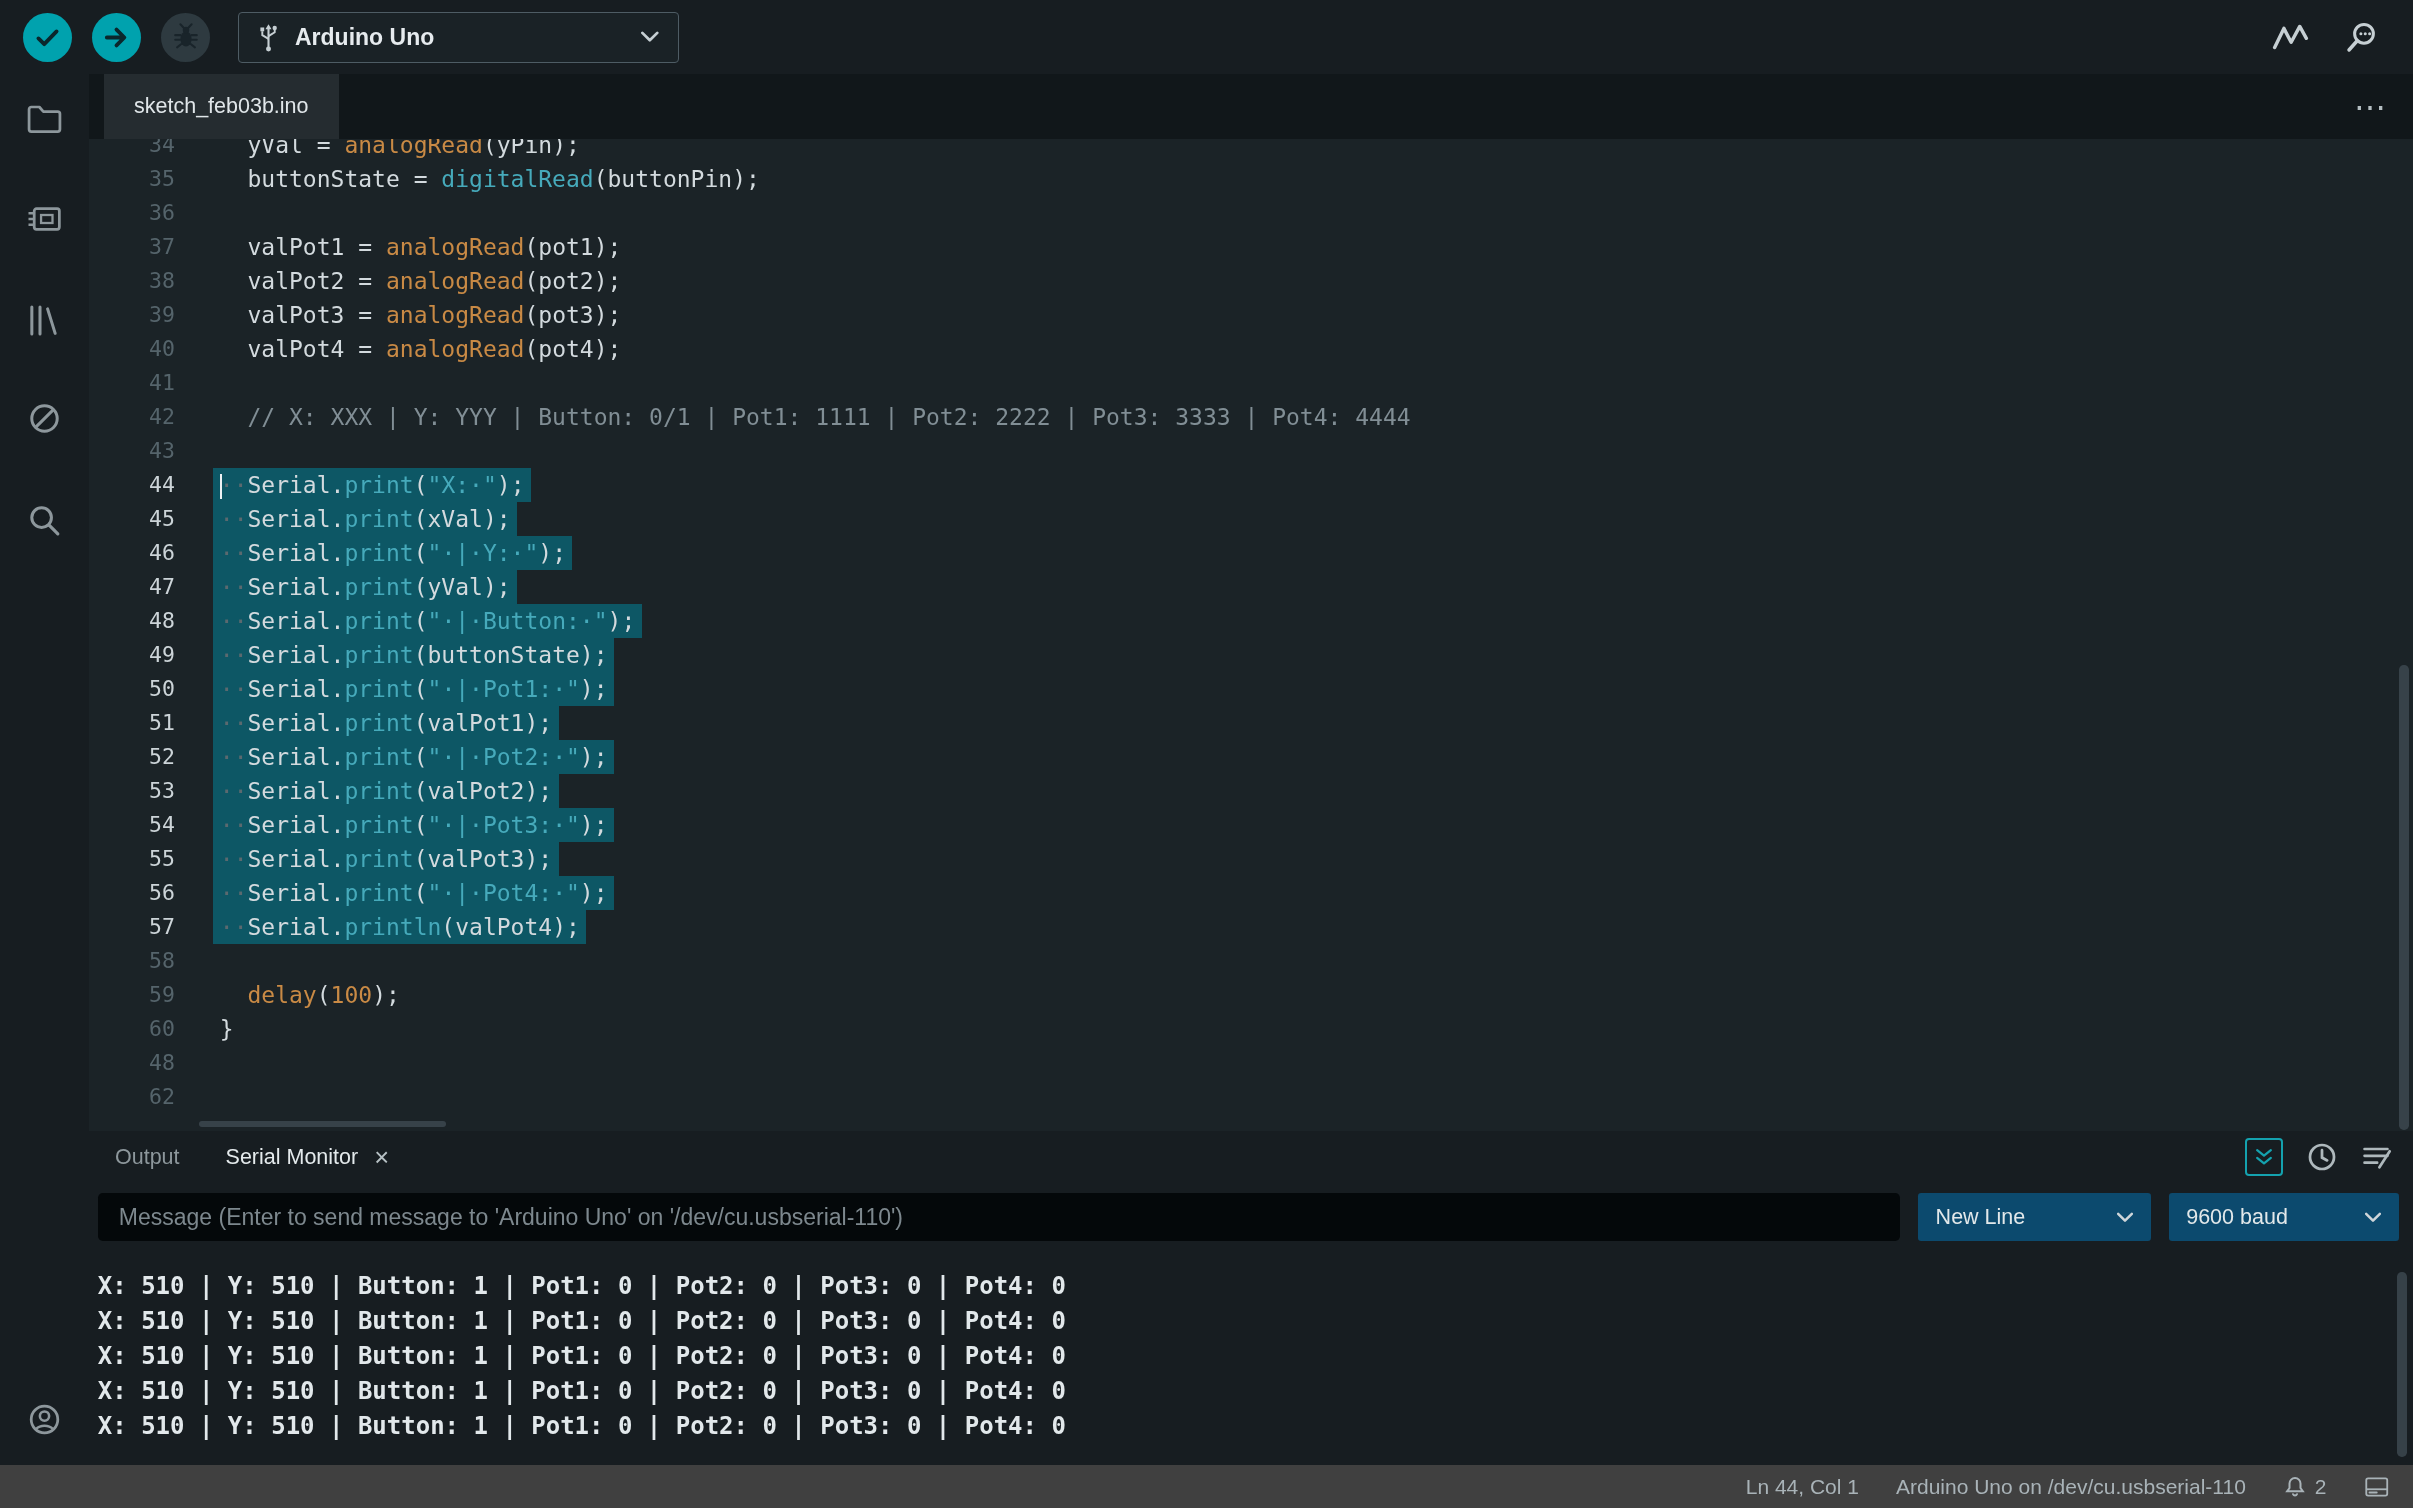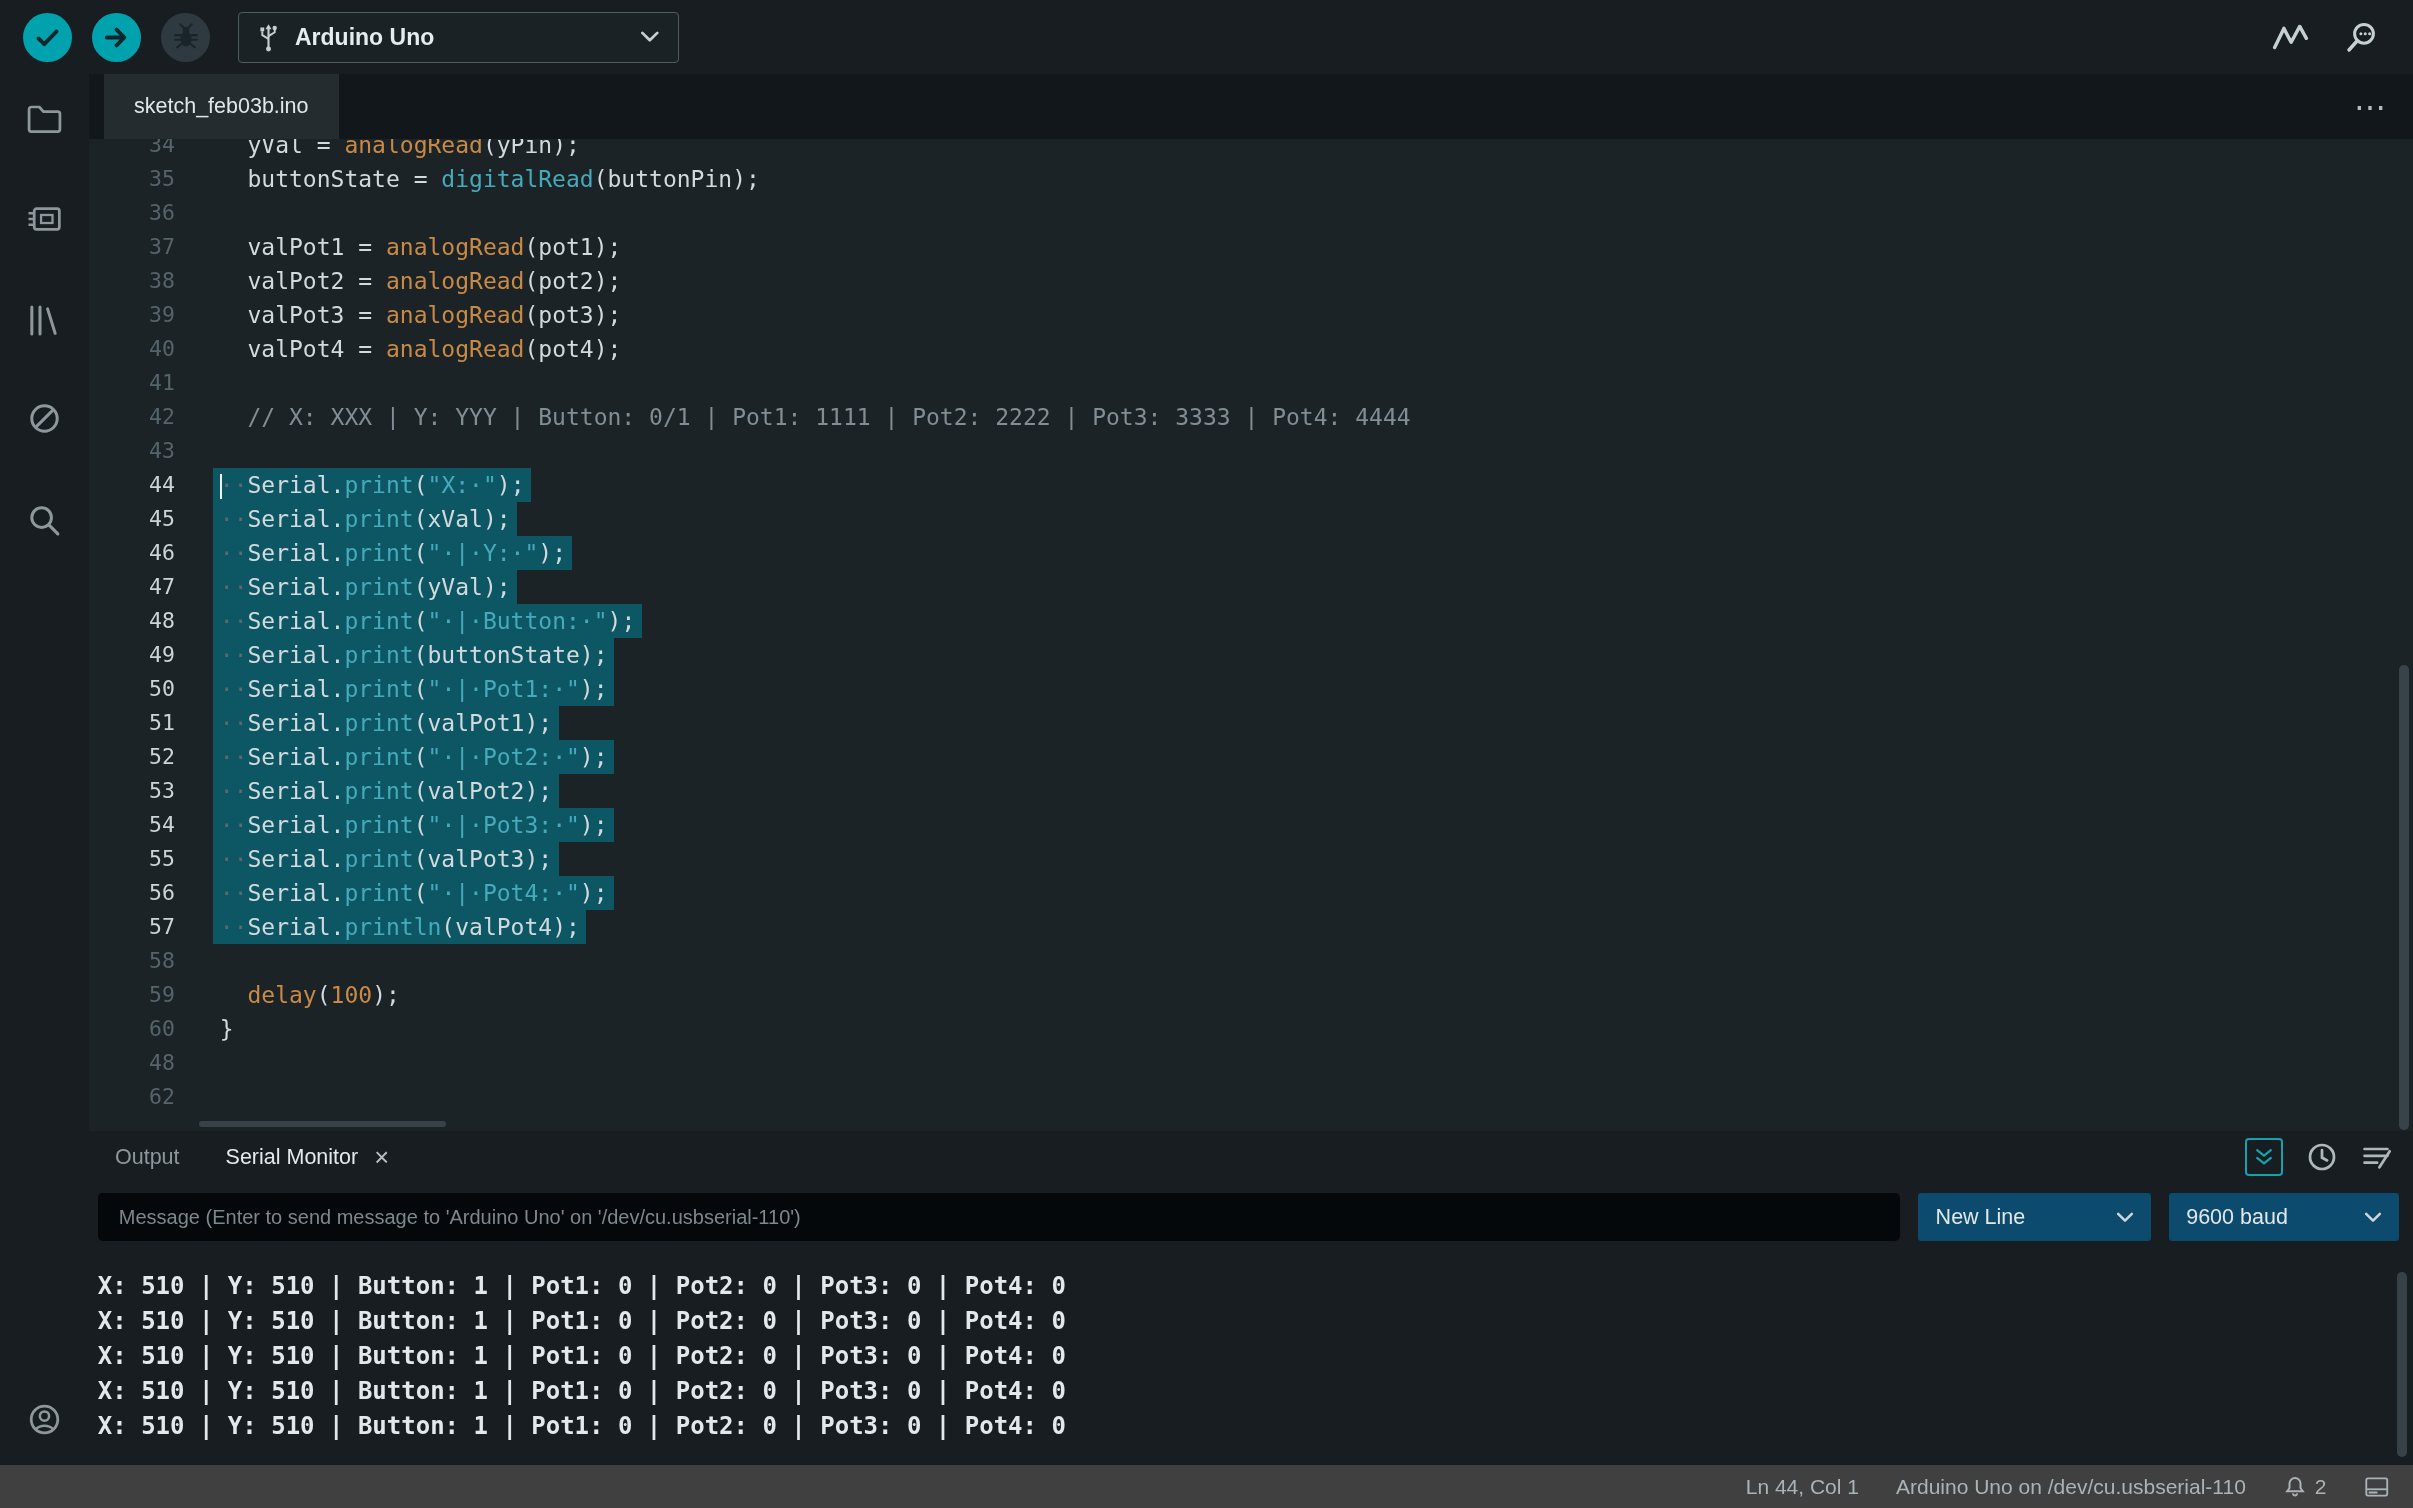--- a/index.html
+++ b/index.html
@@ -49,21 +49,21 @@
   
   .panel{position:absolute;left:89px;right:0;top:1132px;height:334px;background:#171d21;z-index:10;}
   .panel-tabs{position:absolute;left:15px;top:12.8px;display:flex;align-items:center;gap:46px;font-size:21.5px;margin-left:11px;}
   .ptab{color:#8d979c;display:flex;align-items:center;gap:16px;cursor:pointer;}
   .ptab.active{color:#e4eaec;}
   .ptab .close{color:#b7c1c5;font-size:25.5px;line-height:1;cursor:pointer;}
   .panel-actions{position:absolute;right:21px;top:6.4px;display:flex;align-items:center;gap:22.3px;}
   .autoscroll{width:38px;height:38px;border:2.4px solid #14a2af;border-radius:4px;display:flex;align-items:center;justify-content:center;cursor:pointer;}
   .pa-ic{display:flex;cursor:pointer;}
   .msg-row{position:absolute;left:8.8px;top:61px;right:14.4px;display:flex;gap:17.6px;}
-  .msg-input{flex:1;height:48px;background:#04080a;border:none;border-radius:4.8px;color:#cfd6da;font-size:20px;padding:0 21px;font-family:"Liberation Sans",sans-serif;outline:none;}
+  .msg-input{flex:1;height:48px;background:#04080a;border:none;border-radius:4.8px;color:#cfd6da;font-size:23px;padding:0 21px;font-family:"Liberation Sans",sans-serif;outline:none;}
   .msg-input::placeholder{color:#7d888e;}
   .dd{height:48px;background:#0c4a6e;border-radius:3.2px;display:flex;align-items:center;padding:0 17.6px;font-size:21.5px;color:#e2e8ea;cursor:pointer;}
   .dd .ddc{margin-left:auto;display:flex;padding-left:19px;}
   .dd.newline{width:233px;}
   .dd.baud{width:230px;}
   .serial-out{position:absolute;left:8.8px;top:137px;font-family:"DejaVu Sans Mono",monospace;font-size:24px;font-weight:700;color:#e2e8eb;}
   .so-line{height:35px;line-height:35px;white-space:pre;}
   .panel-vscroll{position:absolute;right:6.4px;top:140px;width:9.6px;height:185px;background:#414d55;opacity:.75;border-radius:4.8px;}
 
   

